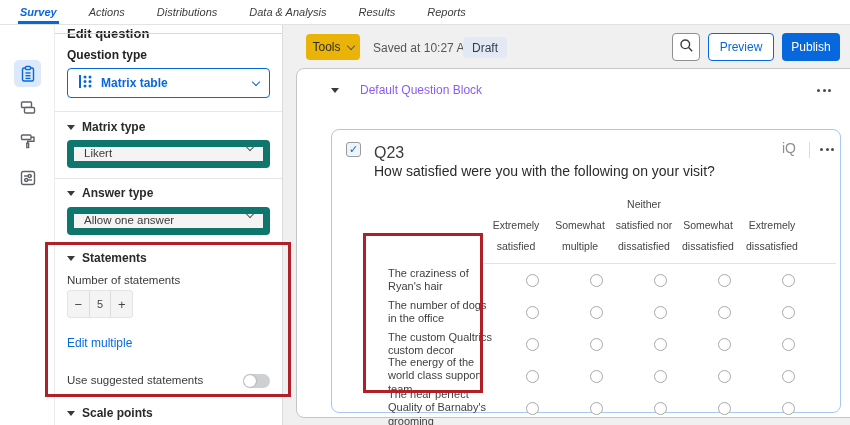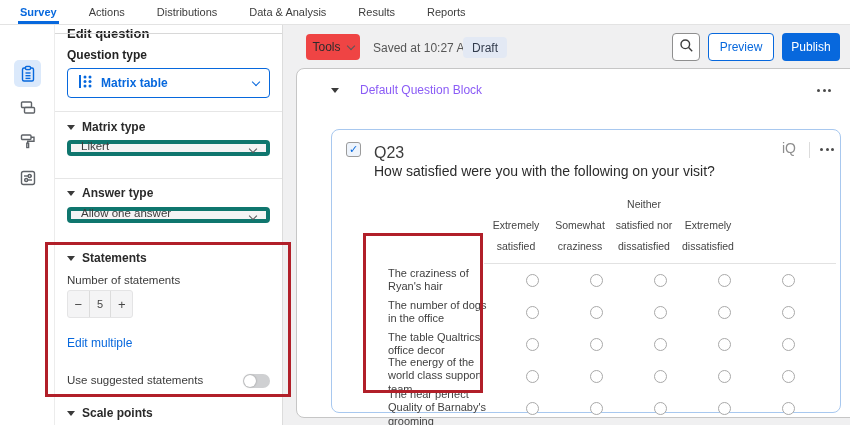--- a/index.html
+++ b/index.html
@@ -8,21 +8,21 @@
   }
   *{margin:0;padding:0;box-sizing:border-box;}
   html,body{width:850px;height:425px;}
   body{font-family:"Liberation Sans","DejaVu Sans",sans-serif;background:#fff;color:var(--ink);}
   .app{position:relative;width:850px;height:425px;overflow:hidden;background:#fff;}
 
   
   .topnav{position:absolute;left:0;top:0;width:850px;height:25px;background:#fff;
           border-bottom:1px solid #e3e3e3;display:flex;align-items:stretch;padding-left:18px;}
   .tab{position:relative;display:flex;align-items:center;font-size:11px;color:#3d3d3d;
-       padding:0 2px;margin-right:28px;cursor:pointer;white-space:nowrap;}
+       padding:0 2px;margin-right:28px;cursor:pointer;white-space:nowrap;font-style:italic;}
   .tab.active{color:var(--blue);font-weight:bold;}
   .tab.active::after{content:"";position:absolute;left:0;right:0;bottom:0;height:3px;background:var(--blue);}
 
   
   .rail{position:absolute;left:0;top:25px;width:55px;height:400px;background:#fff;border-right:1px solid #ececec;}
   .rail-btn{position:absolute;left:14px;width:27px;height:27px;border-radius:5px;display:flex;
             align-items:center;justify-content:center;color:#5f6368;cursor:pointer;}
   .rail-btn.active{background:#dbe9fb;color:var(--blue);}
   .rail-btn svg{display:block;}
 
@@ -30,21 +30,21 @@
   .panel{position:absolute;left:55px;top:25px;width:228px;height:400px;background:#fff;
          border-right:1px solid #dcdcdc;overflow:hidden;}
   .panel .row{position:absolute;left:12px;right:12px;}
   .p-title{top:1px;font-size:13px;font-weight:bold;color:#222;}
   .cutline{position:absolute;top:8px;left:0;right:0;border-top:1px solid #d8d8d8;}
   .p-sub{font-size:12px;font-weight:bold;color:#242424;}
   .divider{position:absolute;left:0;right:0;border-top:1px solid var(--line);}
   .sec-head{display:flex;align-items:center;font-size:12px;font-weight:bold;color:#2a2a2a;cursor:pointer;}
   .caret{width:0;height:0;border-left:4px solid transparent;border-right:4px solid transparent;
          border-top:5px solid #3a3a3a;margin-right:7px;}
-  .select{display:flex;align-items:flex-end;height:16px;background:var(--fill);border:4px solid #0f766e;
+  .select{display:flex;align-items:flex-start;height:28px;background:var(--fill);border:7px solid #0f766e;
           border-radius:4px;padding:0 10px;font-size:11.5px;color:var(--ink2);cursor:pointer;}
   .select .chev{margin-left:auto;}
   .chev{width:6px;height:6px;border-right:1.4px solid #56585c;border-bottom:1.4px solid #56585c;
         transform:rotate(45deg);display:inline-block;margin-top:-3px;}
   .qtype{height:30px;background:#fff;border:1px solid var(--blue);border-radius:4px;display:flex;
          align-items:center;padding:0 10px;cursor:pointer;text-align:right;}
   .qtype .lbl{font-size:12px;font-weight:bold;color:var(--blue);margin-left:8px;}
   .qtype .chev{margin-left:auto;border-color:var(--blue);}
   .small-lbl{font-size:11.5px;color:#3a3a3a;}
   .stepper{display:flex;width:66px;height:28px;background:var(--fill);border:1px solid #e4e4e5;
@@ -53,21 +53,21 @@
   .stepper .mid{border-left:1px solid #dcdcdc;border-right:1px solid #dcdcdc;font-size:11px;}
   .link{font-size:12px;color:var(--blue);cursor:pointer;}
   .toggle-row{display:flex;align-items:flex-start;}
   .toggle{margin-left:auto;width:27px;height:14px;border-radius:8px;background:#cfd0d2;position:relative;cursor:pointer;}
   .knob{position:absolute;left:1px;top:1px;width:12px;height:12px;border-radius:50%;background:#fff;
         box-shadow:0 0 2px rgba(0,0,0,.35);}
 
   
   .main{position:absolute;left:283px;top:25px;width:567px;height:400px;background:#f0f0f1;}
   .btn{display:flex;align-items:center;justify-content:center;border-radius:4px;font-size:12px;cursor:pointer;}
-  .tools-btn{position:absolute;left:23px;top:9px;width:54px;height:26px;background:#ef4444;color:#2c2c2c;gap:7px;}
+  .tools-btn{position:absolute;left:23px;top:9px;width:54px;height:26px;background:#eab308;color:#2c2c2c;gap:7px;}
   .saved{position:absolute;left:90px;top:16px;font-size:12px;color:#565656;}
   .chip{position:absolute;left:180px;top:12px;height:21px;padding:0 9px;background:#e3e9f4;color:#333c4d;
         font-size:12px;border-radius:4px;display:flex;align-items:center;}
   .search-btn{position:absolute;left:389px;top:8px;width:28px;height:28px;background:#fff;
               border:1px solid #8f8f8f;}
   .preview-btn{position:absolute;left:425px;top:8px;width:66px;height:28px;background:#fff;
                border:1px solid var(--blue);color:var(--blue);}
   .publish-btn{position:absolute;left:499px;top:8px;width:58px;height:28px;background:var(--blue);color:#fff;}
 
   .block{position:absolute;left:13px;top:43px;width:564px;height:350px;background:#fff;
@@ -261,22 +261,23 @@
         <span class="dots card-dots">
             <i></i>
             <i></i>
             <i></i>
           </span>
         <div class="qtext">How satisfied were you with the following on your visit?</div>
 
         <div class="matrix">
           <div class="m-head">
             <span class="hcell">Extremely satisfied</span>
-            <span class="hcell">Somewhat craziness</span>
+            <span class="hcell">Somewhat multiple</span>
             <span class="hcell">Neither satisfied nor dissatisfied</span>
+            <span class="hcell">Somewhat dissatisfied</span>
             <span class="hcell">Extremely dissatisfied</span>
           </div>
           <div class="m-headline"></div>
 
           <div class="m-row">
             <div class="m-label">The craziness of Ryan's hair</div>
             <div class="m-cell">
                 <span class="radio"></span>
               </div>
             <div class="m-cell">
@@ -304,21 +305,21 @@
                 <span class="radio"></span>
               </div>
             <div class="m-cell">
                 <span class="radio"></span>
               </div>
             <div class="m-cell">
                 <span class="radio"></span>
               </div>
           </div>
           <div class="m-row">
-            <div class="m-label">The table Qualtrics office decor</div>
+            <div class="m-label">The custom Qualtrics custom decor</div>
             <div class="m-cell">
                 <span class="radio"></span>
               </div>
             <div class="m-cell">
                 <span class="radio"></span>
               </div>
             <div class="m-cell">
                 <span class="radio"></span>
               </div>
             <div class="m-cell">

